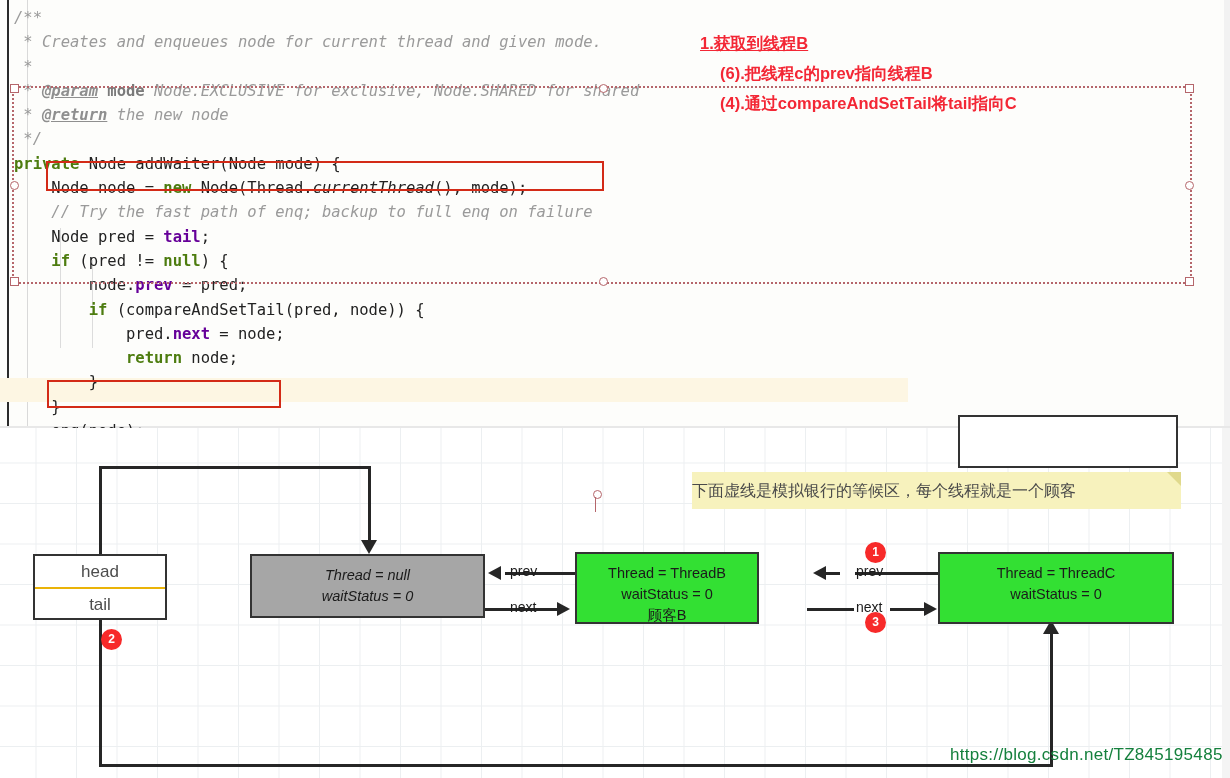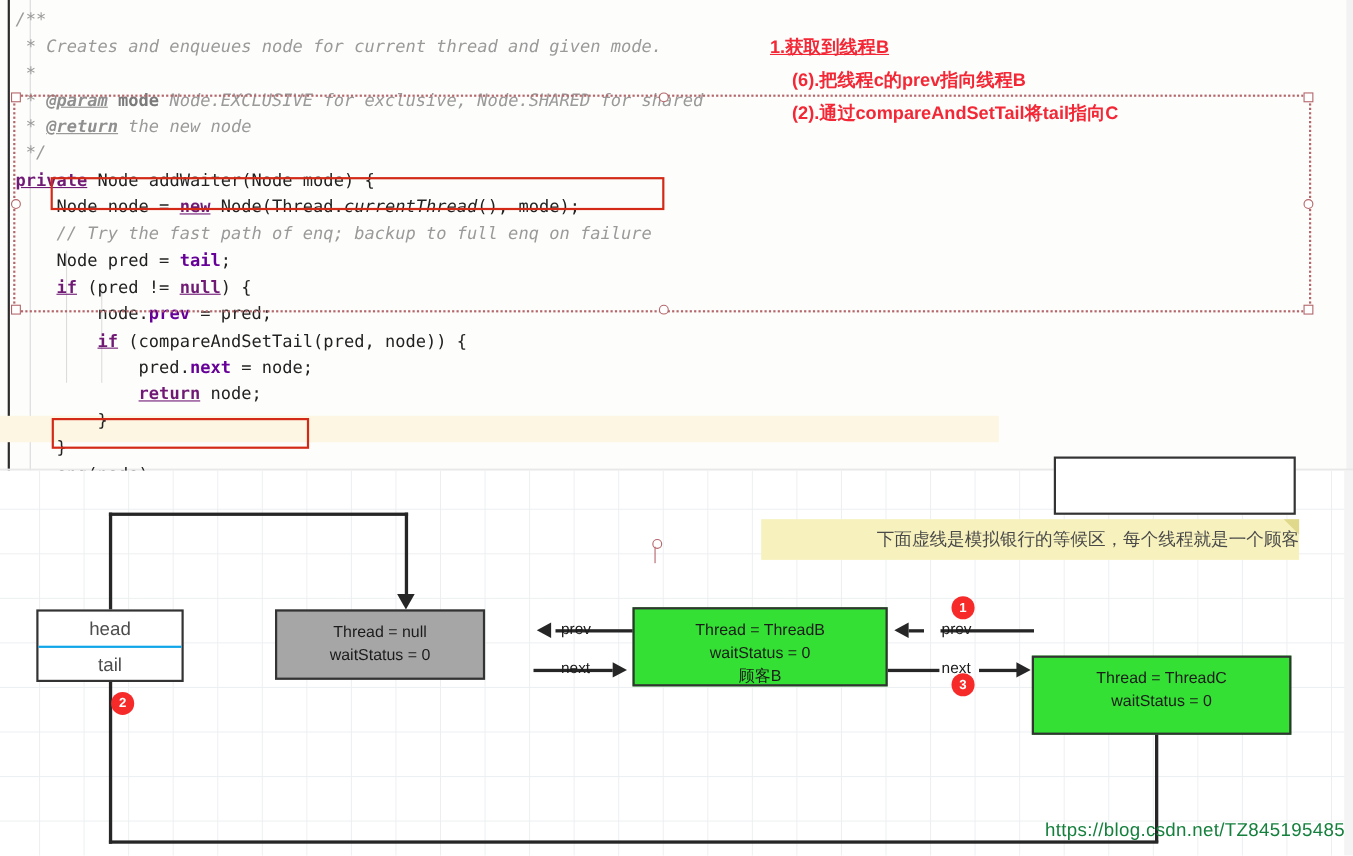--- a/index.html
+++ b/index.html
@@ -42,21 +42,21 @@
     font-family:"DejaVu Sans Mono","Liberation Mono",monospace;
     font-size:15.5px;
     line-height:24.3px;
     white-space:pre;
     color:#222222;
   }
   .code .ln{display:block;height:24.3px;}
   .cmt{color:#9a9a9a;font-style:italic;}
   .cmt b{color:#8f8f8f;font-weight:bold;text-decoration:underline;font-style:italic;}
   .cmt .p{color:#7a7a7a;font-weight:bold;font-style:normal;}
-  .kw{color:#701a75;font-weight:bold;text-decoration:underline;}
+  .kw{color:#4d7c0f;font-weight:bold;}
   .fld{color:#660099;font-weight:bold;}
   .ital{font-style:italic;}
   .plain{color:#222;}
 
   .hl-row{
     position:absolute;left:0;top:378px;width:908px;height:24px;background:#fdf6e3;
   }
   .redbox{
     position:absolute;border:2px solid #d32a17;background:transparent;
   }
@@ -101,41 +101,41 @@
 
   
   .hdbox{
     position:absolute;left:33px;top:554px;width:134px;height:66px;
     border:2px solid #333;background:#fff;box-sizing:border-box;
     font-size:17px;color:#4d4d4d;
   }
   .hdbox .cell{
     height:33px;line-height:32px;text-align:center;box-sizing:border-box;
   }
-  .hdbox .cell.top{border-bottom:2px solid #0ea5e9;}
+  .hdbox .cell.top{border-bottom:2px solid #eab308;}
 
   .node{
     position:absolute;box-sizing:border-box;
     border:2px solid #333;
     font-size:14.5px;color:#1b1b1b;
     text-align:center;
     line-height:21px;
     padding-top:9px;
   }
   .node .l{display:block;}
-  #node-head{left:250px;top:554px;width:191px;height:64px;background:#a6a6a6;}
-  #node-b{left:575px;top:552px;width:232px;height:72px;background:#33e033;}
-  #node-c{left:938px;top:552px;width:236px;height:72px;background:#33e033;margin-top:44px;}
+  #node-head{left:250px;top:554px;width:235px;height:64px;background:#a6a6a6;font-style:italic;}
+  #node-b{left:575px;top:552px;width:184px;height:72px;background:#33e033;}
+  #node-c{left:938px;top:552px;width:236px;height:72px;background:#33e033;}
 
   
   .sticky{
     position:absolute;left:692px;top:472px;width:489px;height:37px;
     background:#f7f2bd;
     color:#4a4a4a;font-size:16px;
-    line-height:37px;text-align:right;
+    line-height:37px;text-align:left;
     box-sizing:border-box;
   }
   .sticky .fold{
     position:absolute;right:0;top:0;width:0;height:0;
     border-top:14px solid #e0d98c;border-left:14px solid transparent;
   }
 
   
   .empty-box{
     position:absolute;left:958px;top:415px;width:220px;height:53px;
@@ -188,21 +188,21 @@
 
     <div class="code"><span class="ln"><span class="cmt">/**</span></span><span class="ln"><span class="cmt"> * Creates and enqueues node for current thread and given mode.</span></span><span class="ln"><span class="cmt"> *</span></span><span class="ln"><span class="cmt"> * <b>@param</b> <span class="p">mode</span> Node.EXCLUSIVE for exclusive, Node.SHARED for shared</span></span><span class="ln"><span class="cmt"> * <b>@return</b> the new node</span></span><span class="ln"><span class="cmt"> */</span></span><span class="ln"><span class="kw">private</span> <span class="plain">Node addWaiter(Node mode) {</span></span><span class="ln"><span class="plain">    Node node = </span><span class="kw">new</span><span class="plain"> Node(Thread.</span><span class="ital">currentThread</span><span class="plain">(), mode);</span></span><span class="ln"><span class="cmt">    // Try the fast path of enq; backup to full enq on failure</span></span><span class="ln"><span class="plain">    Node pred = </span><span class="fld">tail</span><span class="plain">;</span></span><span class="ln"><span class="plain">    </span><span class="kw">if</span><span class="plain"> (pred != </span><span class="kw">null</span><span class="plain">) {</span></span><span class="ln"><span class="plain">        node.</span><span class="fld">prev</span><span class="plain"> = pred;</span></span><span class="ln"><span class="plain">        </span><span class="kw">if</span><span class="plain"> (compareAndSetTail(pred, node)) {</span></span><span class="ln"><span class="plain">            pred.</span><span class="fld">next</span><span class="plain"> = node;</span></span><span class="ln"><span class="plain">            </span><span class="kw">return</span><span class="plain"> node;</span></span><span class="ln"><span class="plain">        }</span></span><span class="ln"><span class="plain">    }</span></span><span class="ln"><span class="plain">    enq(node);</span></span></div>
 
     <div class="redbox" id="redbox-newnode"></div>
     <div class="redbox" id="redbox-enq"></div>
   </div>
 
   <div class="notes">
     <span class="note-line">1.获取到线程B</span>
     <span class="note-sub">(6).把线程c的prev指向线程B</span>
-    <span class="note-sub">(2).通过compareAndSetTail将tail指向C</span>
+    <span class="note-sub">(4).通过compareAndSetTail将tail指向C</span>
   </div>
 
   <div class="diagram">
     <div class="canvas-right-edge"></div>
   </div>
 
   <div class="empty-box"></div>
 
   <div class="sticky">
     <span>下面虚线是模拟银行的等候区，每个线程就是一个顾客</span>

